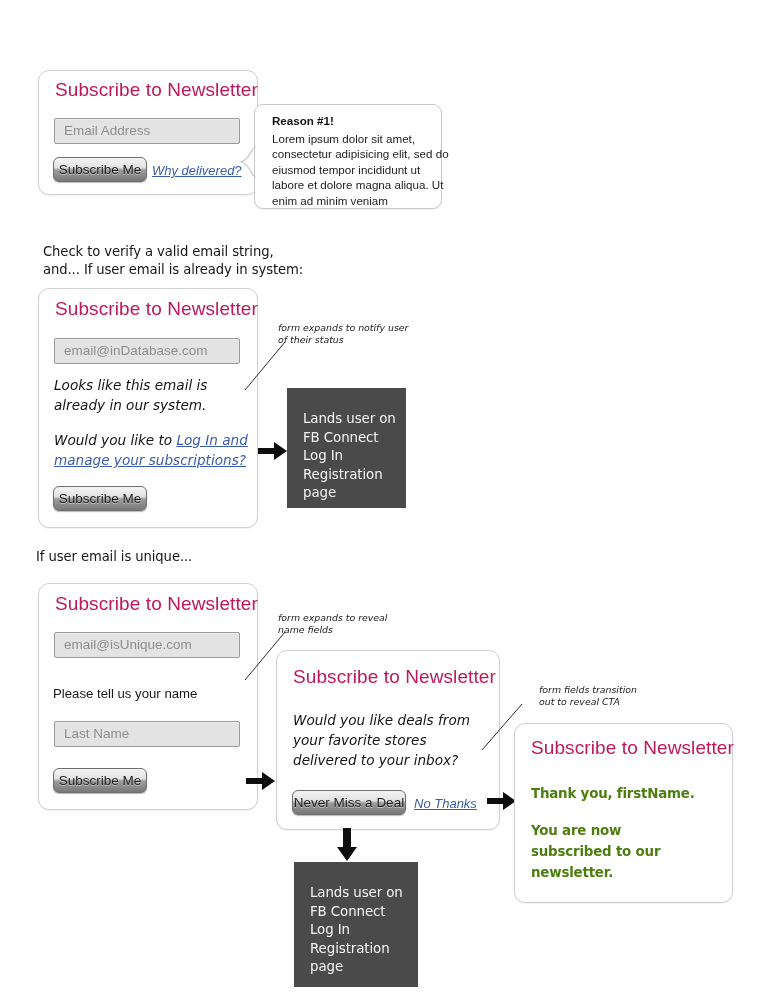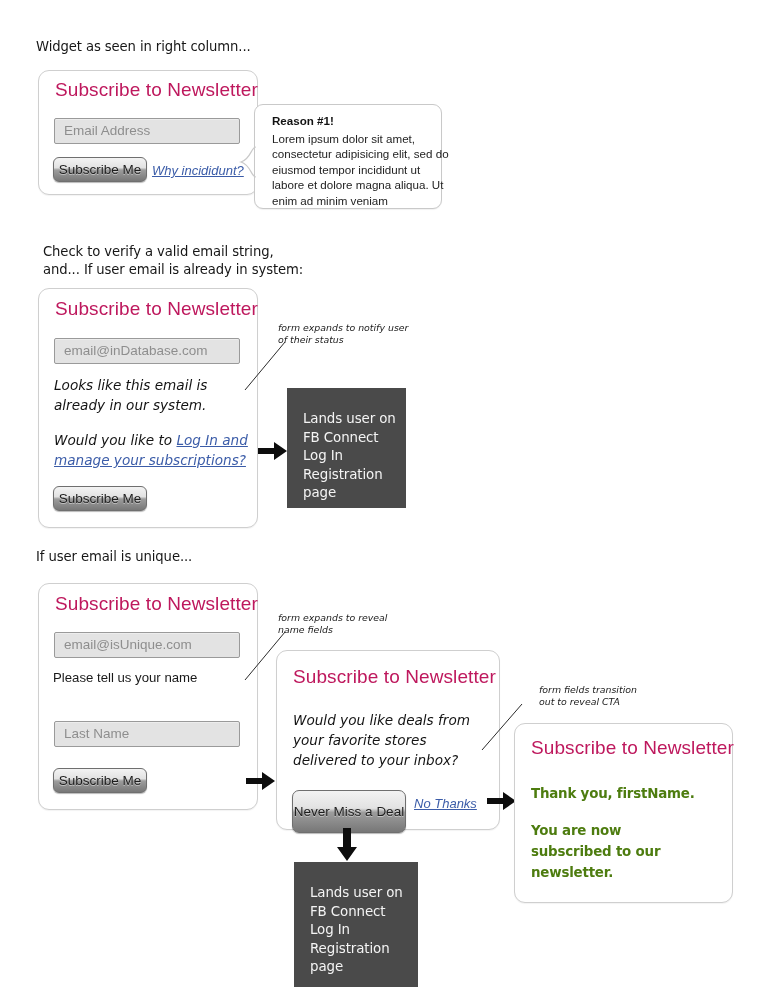--- a/index.html
+++ b/index.html
@@ -191,32 +191,31 @@
     position: absolute;
     overflow: visible;
     pointer-events: none;
   }
 </style>
 </head>
 <body>
 
 <div class="stage">
 
-  <div class="section-caption" style="left:36px; top:38px;">Widget as seen in right column...</div>
 
   <div class="card" style="left:38px; top:70px; width:220px; height:125px;">
   </div>
 
   <div class="card-title" style="left:55px; top:79px;">Subscribe to Newsletter</div>
 
   <div class="field" style="left:54px; top:118px; width:186px; height:26px;">Email Address</div>
 
   <div class="btn" style="left:53px; top:157px; width:94px; height:25px;">Subscribe Me</div>
 
-  <div class="link" style="left:152px; top:163px;">Why incididunt?</div>
+  <div class="link" style="left:152px; top:163px;">Why delivered?</div>
 
   <div class="callout" style="left:254px; top:104px; width:188px; height:105px;">
     <div class="callout-title">Reason #1!</div>
     <div class="callout-body">Lorem ipsum dolor sit amet, consectetur adipisicing elit, sed do eiusmod tempor incididunt ut labore et dolore magna aliqua. Ut enim ad minim veniam</div>
   </div>
   <svg class="vec" style="left:240px; top:146px; width:18px; height:32px;" viewBox="0 0 18 32">
     <path d="M16 1 C11 1, 11 13, 1 16 C11 19, 11 31, 16 31" fill="none" stroke="#c9c9c9" stroke-width="1.2"></path>
   </svg>
 
   <div class="section-caption" style="left:36px; top:243px;margin-left:7px;">Check to verify a valid email string,
@@ -253,21 +252,21 @@
 
   <div class="section-caption" style="left:36px; top:548px;">If user email is unique...</div>
 
   <div class="card" style="left:38px; top:583px; width:220px; height:227px;">
   </div>
 
   <div class="card-title" style="left:55px; top:593px;">Subscribe to Newsletter</div>
 
   <div class="field" style="left:54px; top:632px; width:186px; height:26px;">email@isUnique.com</div>
 
-  <div class="label-plain" style="left:53px; top:670px;text-align:right;">Please tell us your name</div>
+  <div class="label-plain" style="left:53px; top:686px;text-align:right;">Please tell us your name</div>
 
 
   <div class="field" style="left:54px; top:721px; width:186px; height:26px;">Last Name</div>
 
   <div class="btn" style="left:53px; top:768px; width:94px; height:25px;">Subscribe Me</div>
 
   <div class="annot" style="left:278px; top:612px;">form expands to reveal
 name fields</div>
   <svg class="vec" style="left:243px; top:630px; width:48px; height:52px;" viewBox="0 0 48 52">
     <line x1="2" y1="50" x2="42" y2="2" stroke="#2b2b2b" stroke-width="1"></line>
@@ -277,21 +276,21 @@
     <path d="M0 8 L16 8 L16 2 L29 11 L16 20 L16 14 L0 14 Z" fill="#0d0d0d"></path>
   </svg>
 
   <div class="card" style="left:276px; top:650px; width:224px; height:180px;">
   </div>
 
   <div class="card-title" style="left:293px; top:666px;">Subscribe to Newsletter</div>
 
   <div class="msg-italic" style="left:293px; top:710px; width:192px;">Would you like deals from your favorite stores delivered to your inbox?</div>
 
-  <div class="btn" style="left:292px; top:790px; width:114px; height:43px;border-radius:7px;">Never Miss a Deal</div>
+  <div class="btn" style="left:292px; top:790px; width:114px; height:25px;">Never Miss a Deal</div>
 
   <div class="link" style="left:414px; top:796px;">No Thanks</div>
 
   <svg class="vec" style="left:336px; top:828px; width:22px; height:34px;" viewBox="0 0 22 34">
     <path d="M7 0 L15 0 L15 19 L21 19 L11 33 L1 19 L7 19 Z" fill="#0d0d0d"></path>
   </svg>
 
   <div class="dark-box" style="left:294px; top:862px; width:124px; height:125px;">Lands user on
 FB Connect
 Log In

